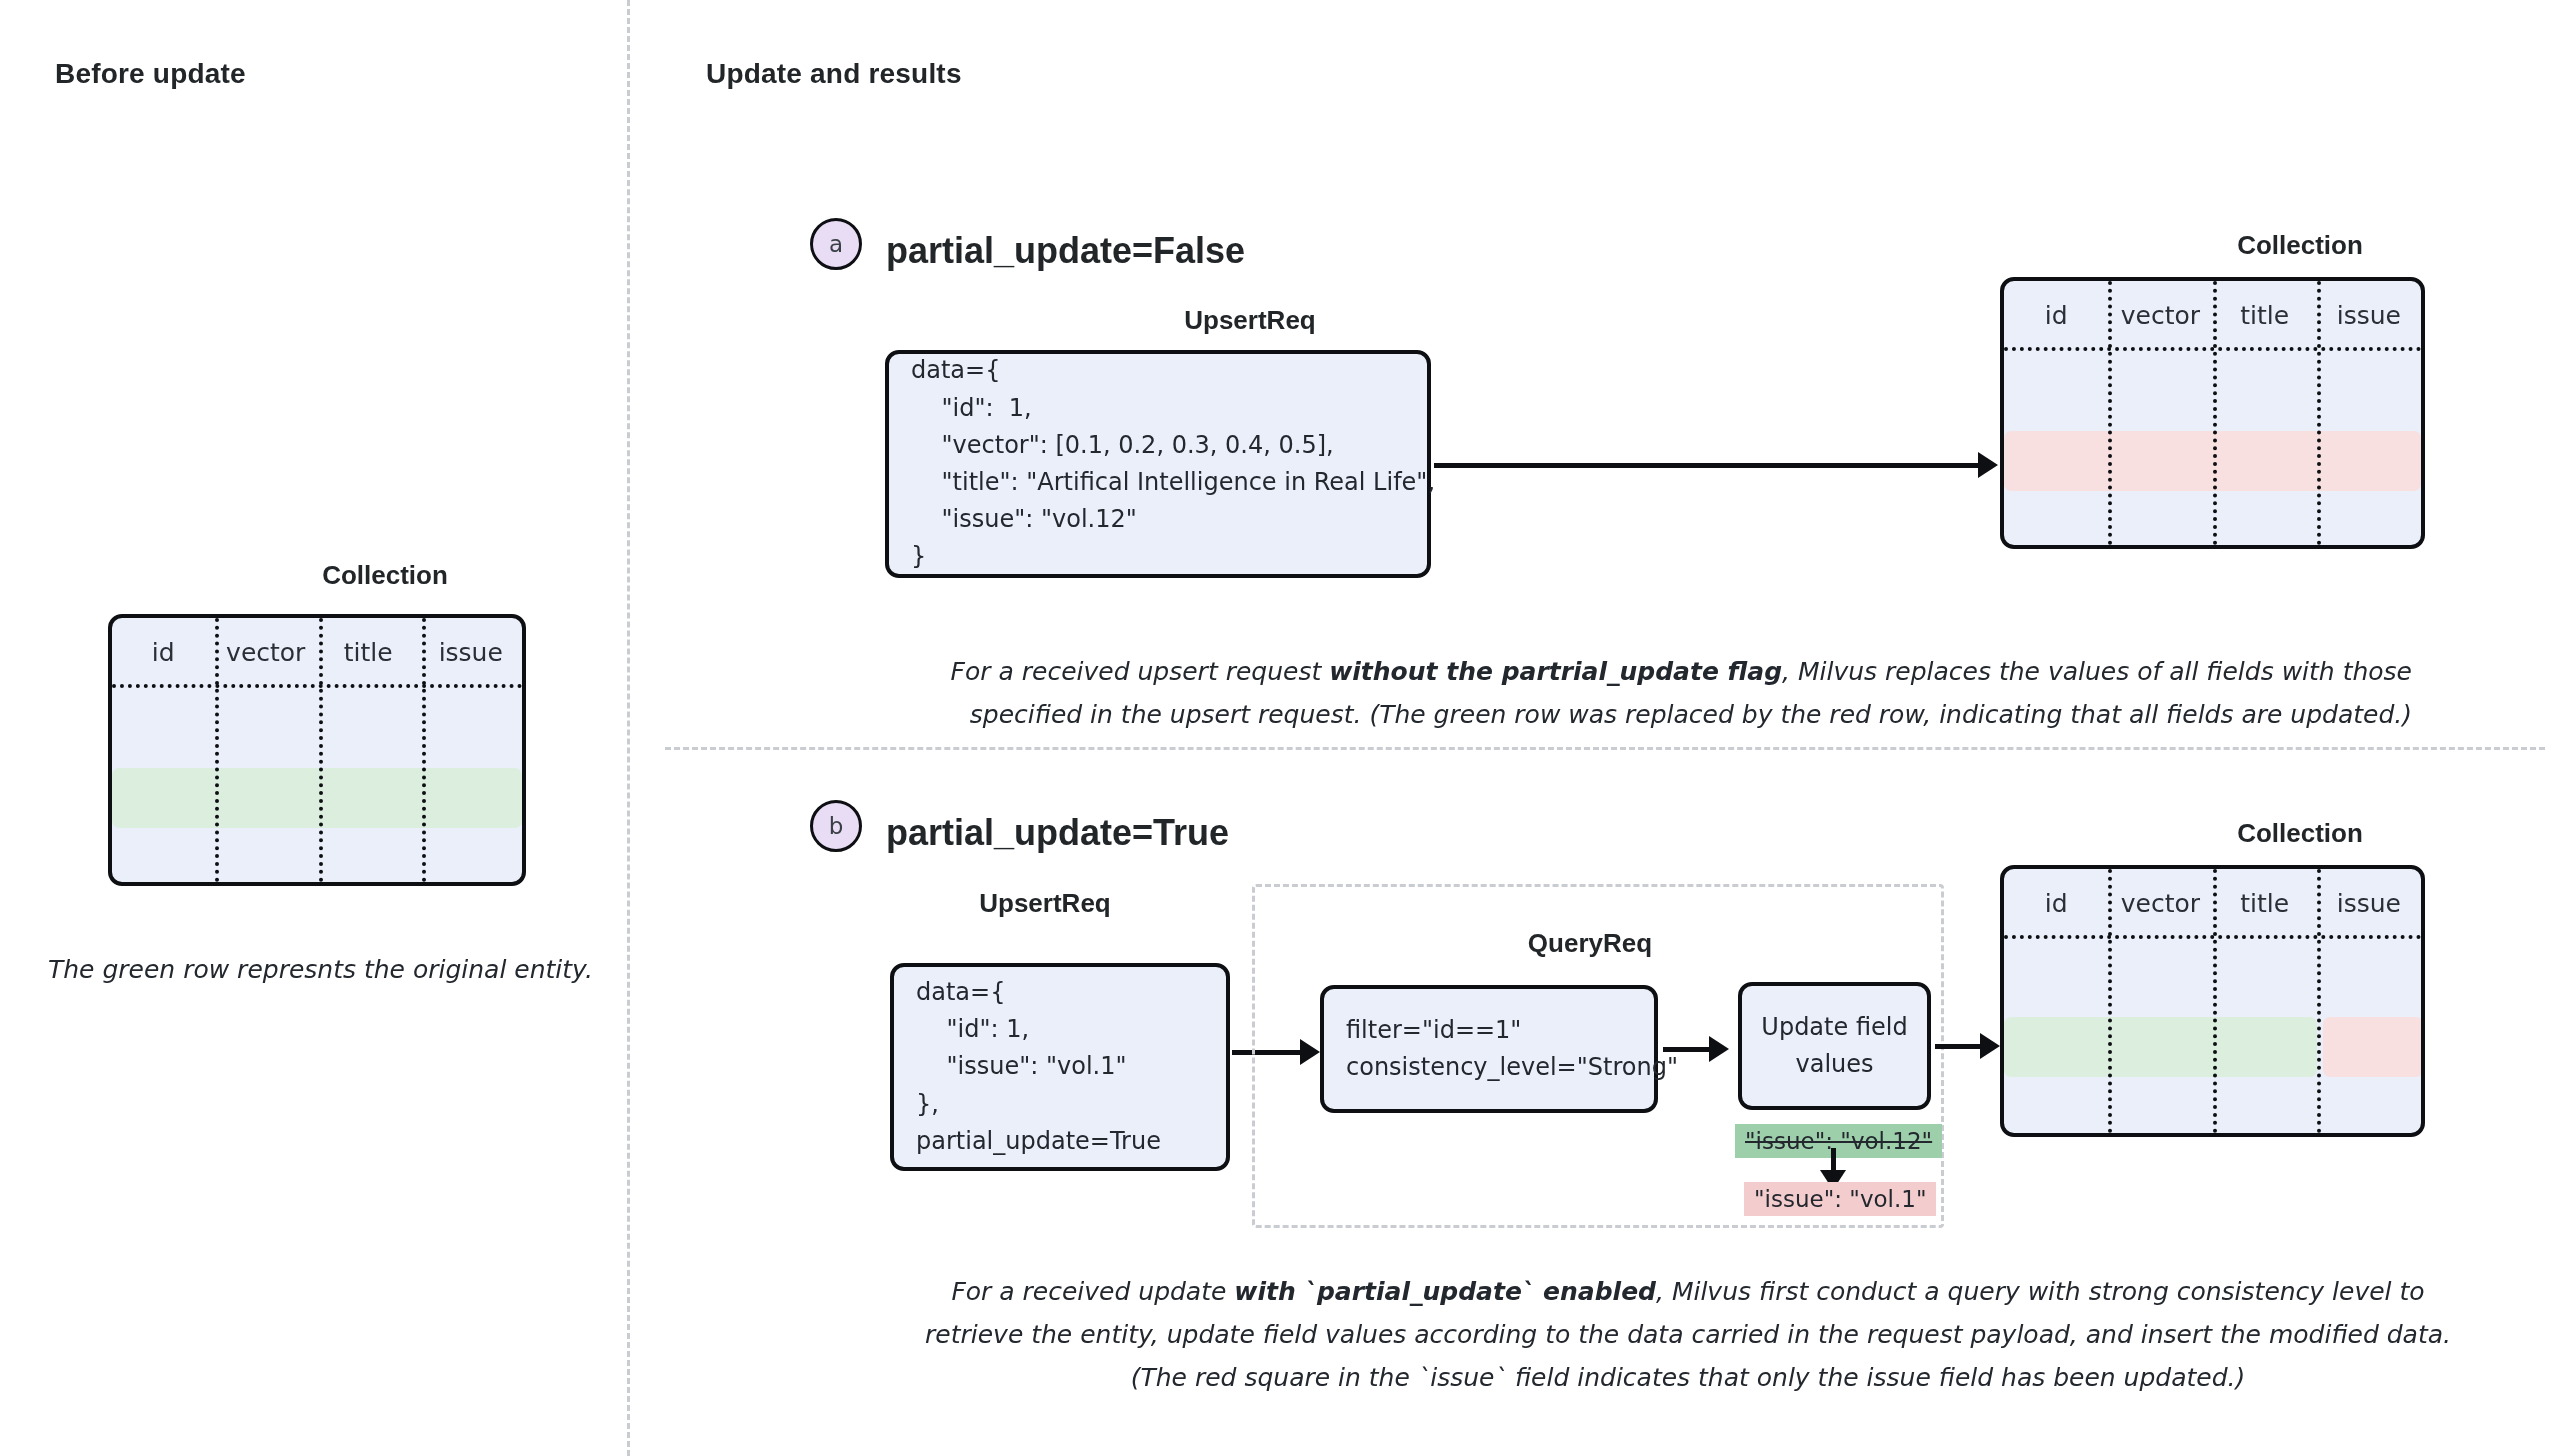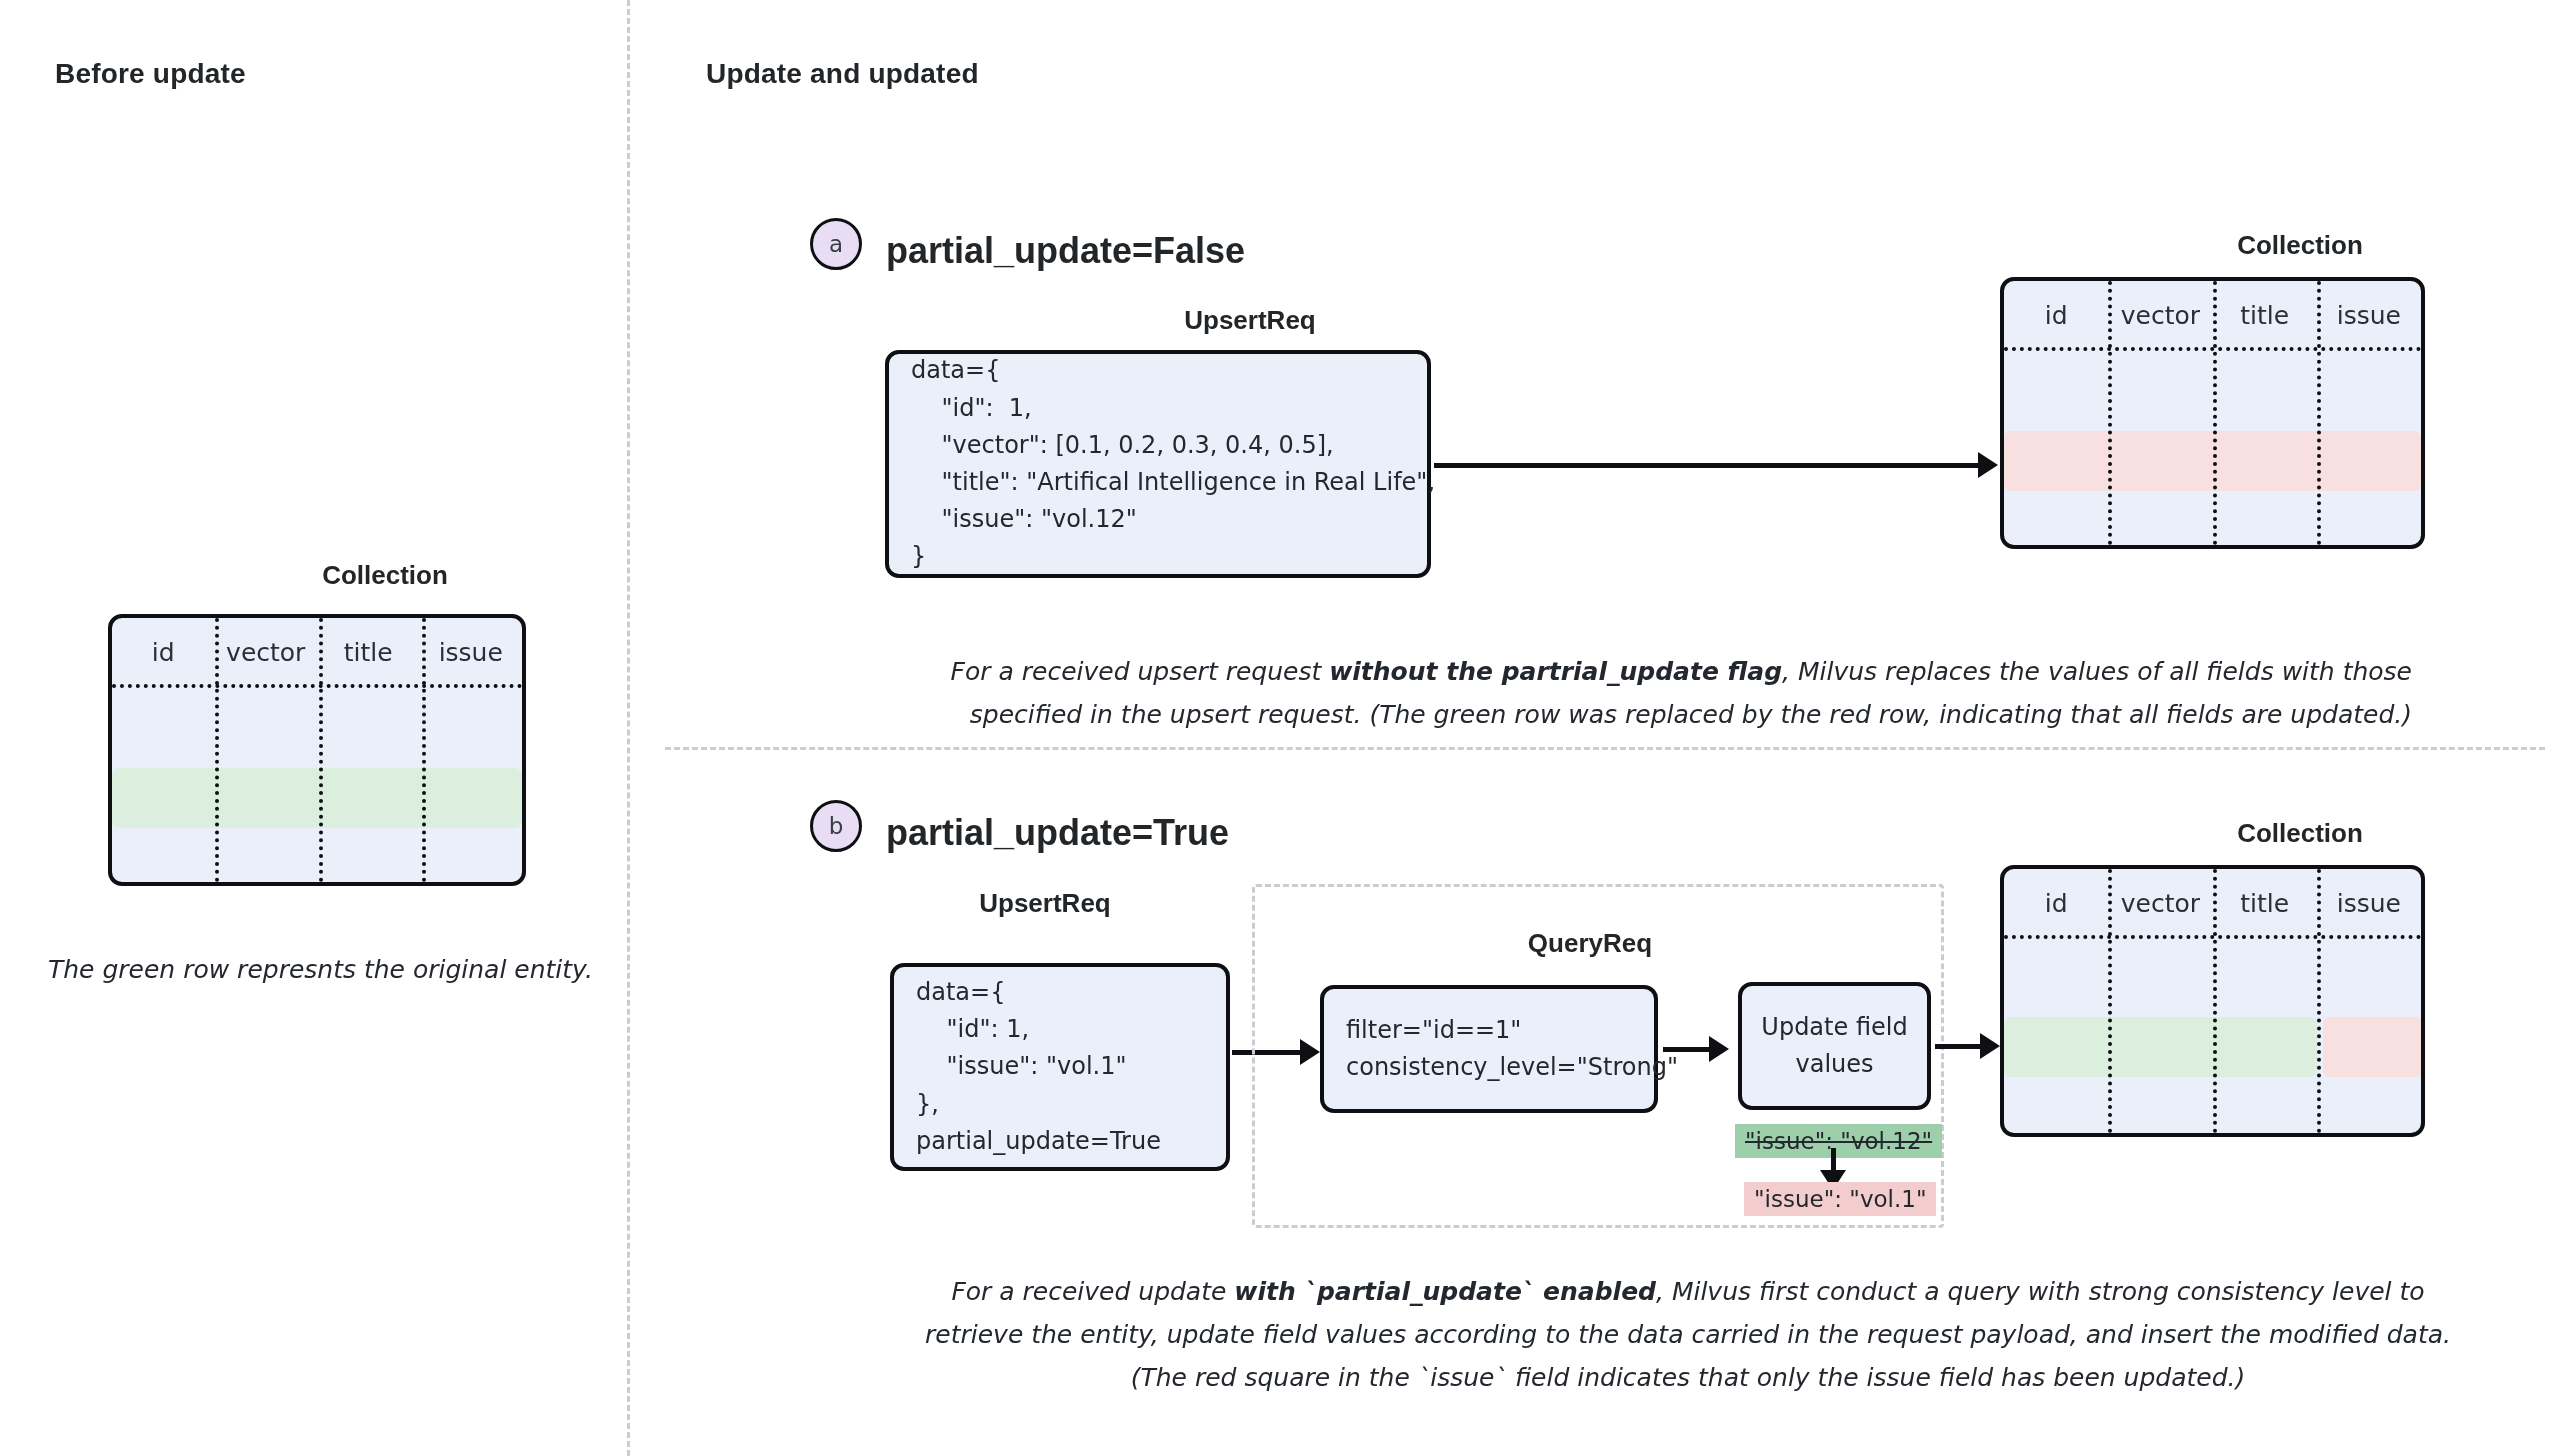--- a/index.html
+++ b/index.html
@@ -168,21 +168,21 @@
         <div>vector</div>
         <div>title</div>
         <div>issue</div>
       </div>
       <div class="coll-hrule" style="top:66px;"></div>
     </div>
   </div>
 
   <div class="abs caption-small" style="left:48px; top:955px;">The green row represnts the original entity.</div>
 
-  <div class="abs section-heading" style="left:706px; top:58px;">Update and updated</div>
+  <div class="abs section-heading" style="left:706px; top:58px;">Update and results</div>
 
   <div class="abs badge" style="left:810px; top:218px; width:52px; height:52px;">a</div>
   <div class="abs badge-label" style="left:886px; top:230px;">partial_update=False</div>
 
   <div class="abs box-title" style="left:1140px; top:305px; width:220px;">UpsertReq</div>
 
   <div class="abs rbox" style="left:885px; top:350px; width:546px; height:228px;">
     <pre>data={
     "id":  1,
     "vector": [0.1, 0.2, 0.3, 0.4, 0.5],

